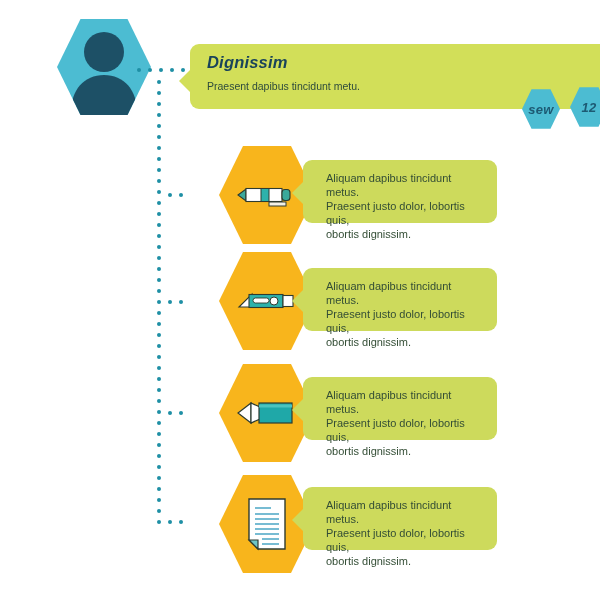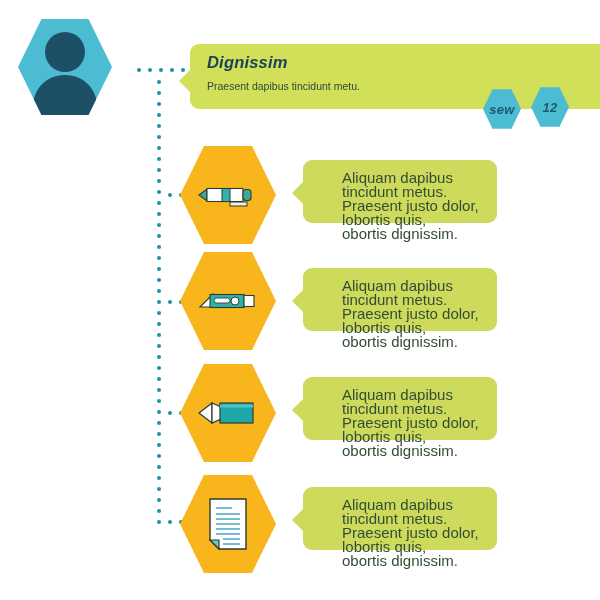--- a/index.html
+++ b/index.html
@@ -16,20 +16,21 @@
   #infographic {
     position: relative;
     width: 599px;
     height: 600px;
   }
 
   
   .hex {
     position: absolute;
     clip-path: polygon(25% 3%, 75% 3%, 100% 50%, 75% 97%, 25% 97%, 0% 50%);
+    margin-left: 39px;
   }
   .hex-avatar {
     left: 18px;
     top: 16px;
     width: 94px;
     height: 102px;
     background: #4cbcd2;
     border-radius: 6px;
   }
   .avatar-person {
@@ -135,24 +136,23 @@
   .cb-row1 { top: 160px; }
   .cb-row2 { top: 268px; }
   .cb-row3 { top: 377px; }
   .cb-row4 { top: 487px; }
 
   .body-text {
     position: absolute;
     left: 23px;
     top: 11px;
     right: 10px;
-    font-size: 15px;
+    font-size: 11px;
     line-height: 14px;
     color: #334d35;
-    margin-left: 16px;
   }
   .body-text span { display: block; }
 
   
   .dot {
     position: absolute;
     width: 4.4px;
     height: 4.4px;
     border-radius: 50%;
     background: #1e8fa5;

